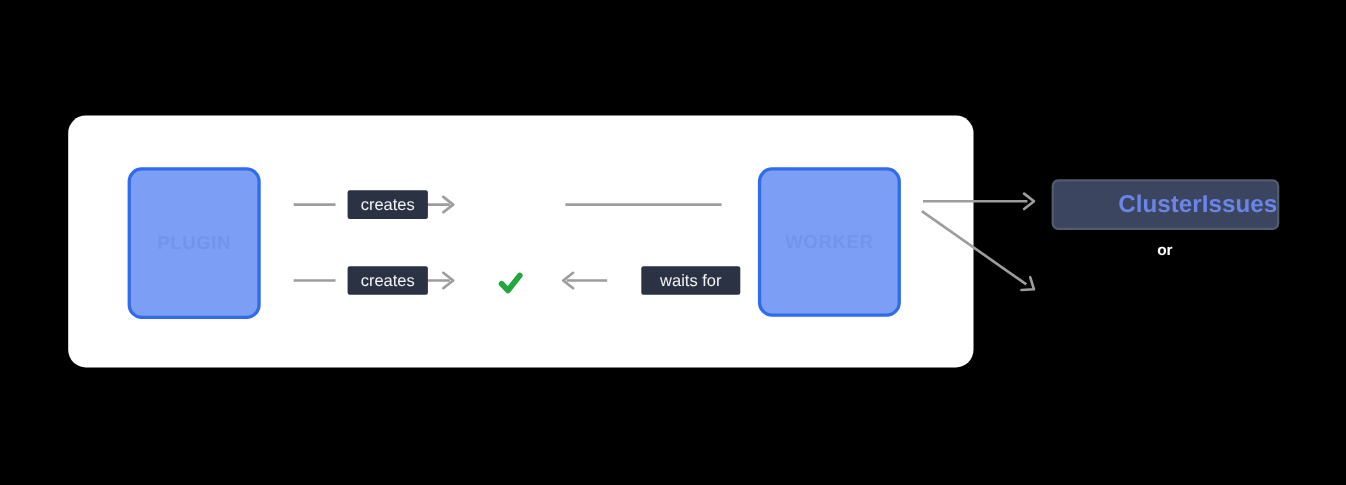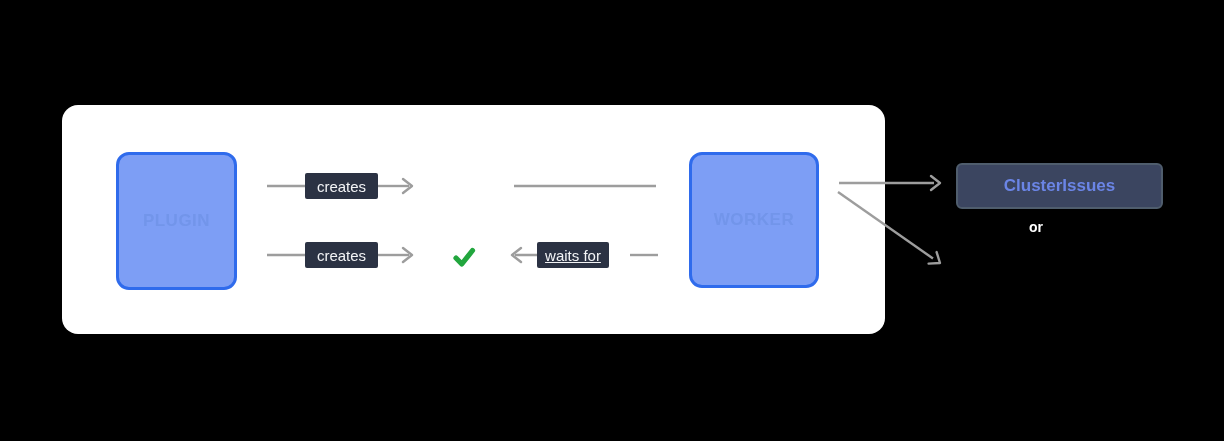--- a/index.html
+++ b/index.html
@@ -54,54 +54,56 @@
   .edge-label {
     position: absolute;
     height: 26px;
     display: flex;
     align-items: center;
     justify-content: center;
     background: var(--edge-label-bg, #2b3243);
     color: var(--edge-label-text, #f3f4f6);
     font-size: 15px;
     border-radius: 2px;
+    margin-left: 11px;
   }
   .edge-label-creates-top    { left: 305px; top: 173px; width: 73px; }
   .edge-label-creates-bottom { left: 305px; top: 242px; width: 73px; }
-  .edge-label-waits-for      { left: 537px; top: 242px; width: 72px; text-decoration: underline; }
+  .edge-label-waits-for      { left: 572px; top: 242px; width: 90px; }
   .check {
     position: absolute;
     left: 452px; top: 245px;
   }
   .check polyline {
     stroke: var(--check-green, #22a63e);
     stroke-width: 5.2;
     fill: none;
     stroke-linecap: round;
     stroke-linejoin: round;
   }
   .output-box {
     position: absolute;
     display: flex;
     align-items: center;
-    justify-content: center;
+    justify-content: flex-end;
     background: var(--output-bg, #3b4560);
     border: 2px solid var(--output-border, #4f5d6d);
     border-radius: 6px;
     color: var(--output-text, #6b85e6);
     font-weight: bold;
-    font-size: 17px;
+    font-size: 22px;
     box-sizing: border-box;
   }
   .output-clusterissues      { left: 956px; top: 163px; width: 207px; height: 46px; }
   .output-vulnerabilityreport{ left: 955px; top: 244px; width: 208px; height: 47px; }
   .or-label {
     position: absolute;
     left: 1029px; top: 219px;
     width: 60px;
+    text-align: center;
     color: var(--or-text, #fff);
     font-weight: bold;
     font-size: 14px;
   }
 </style>
 </head>
 <body>
 
 <div class="stage">
 

